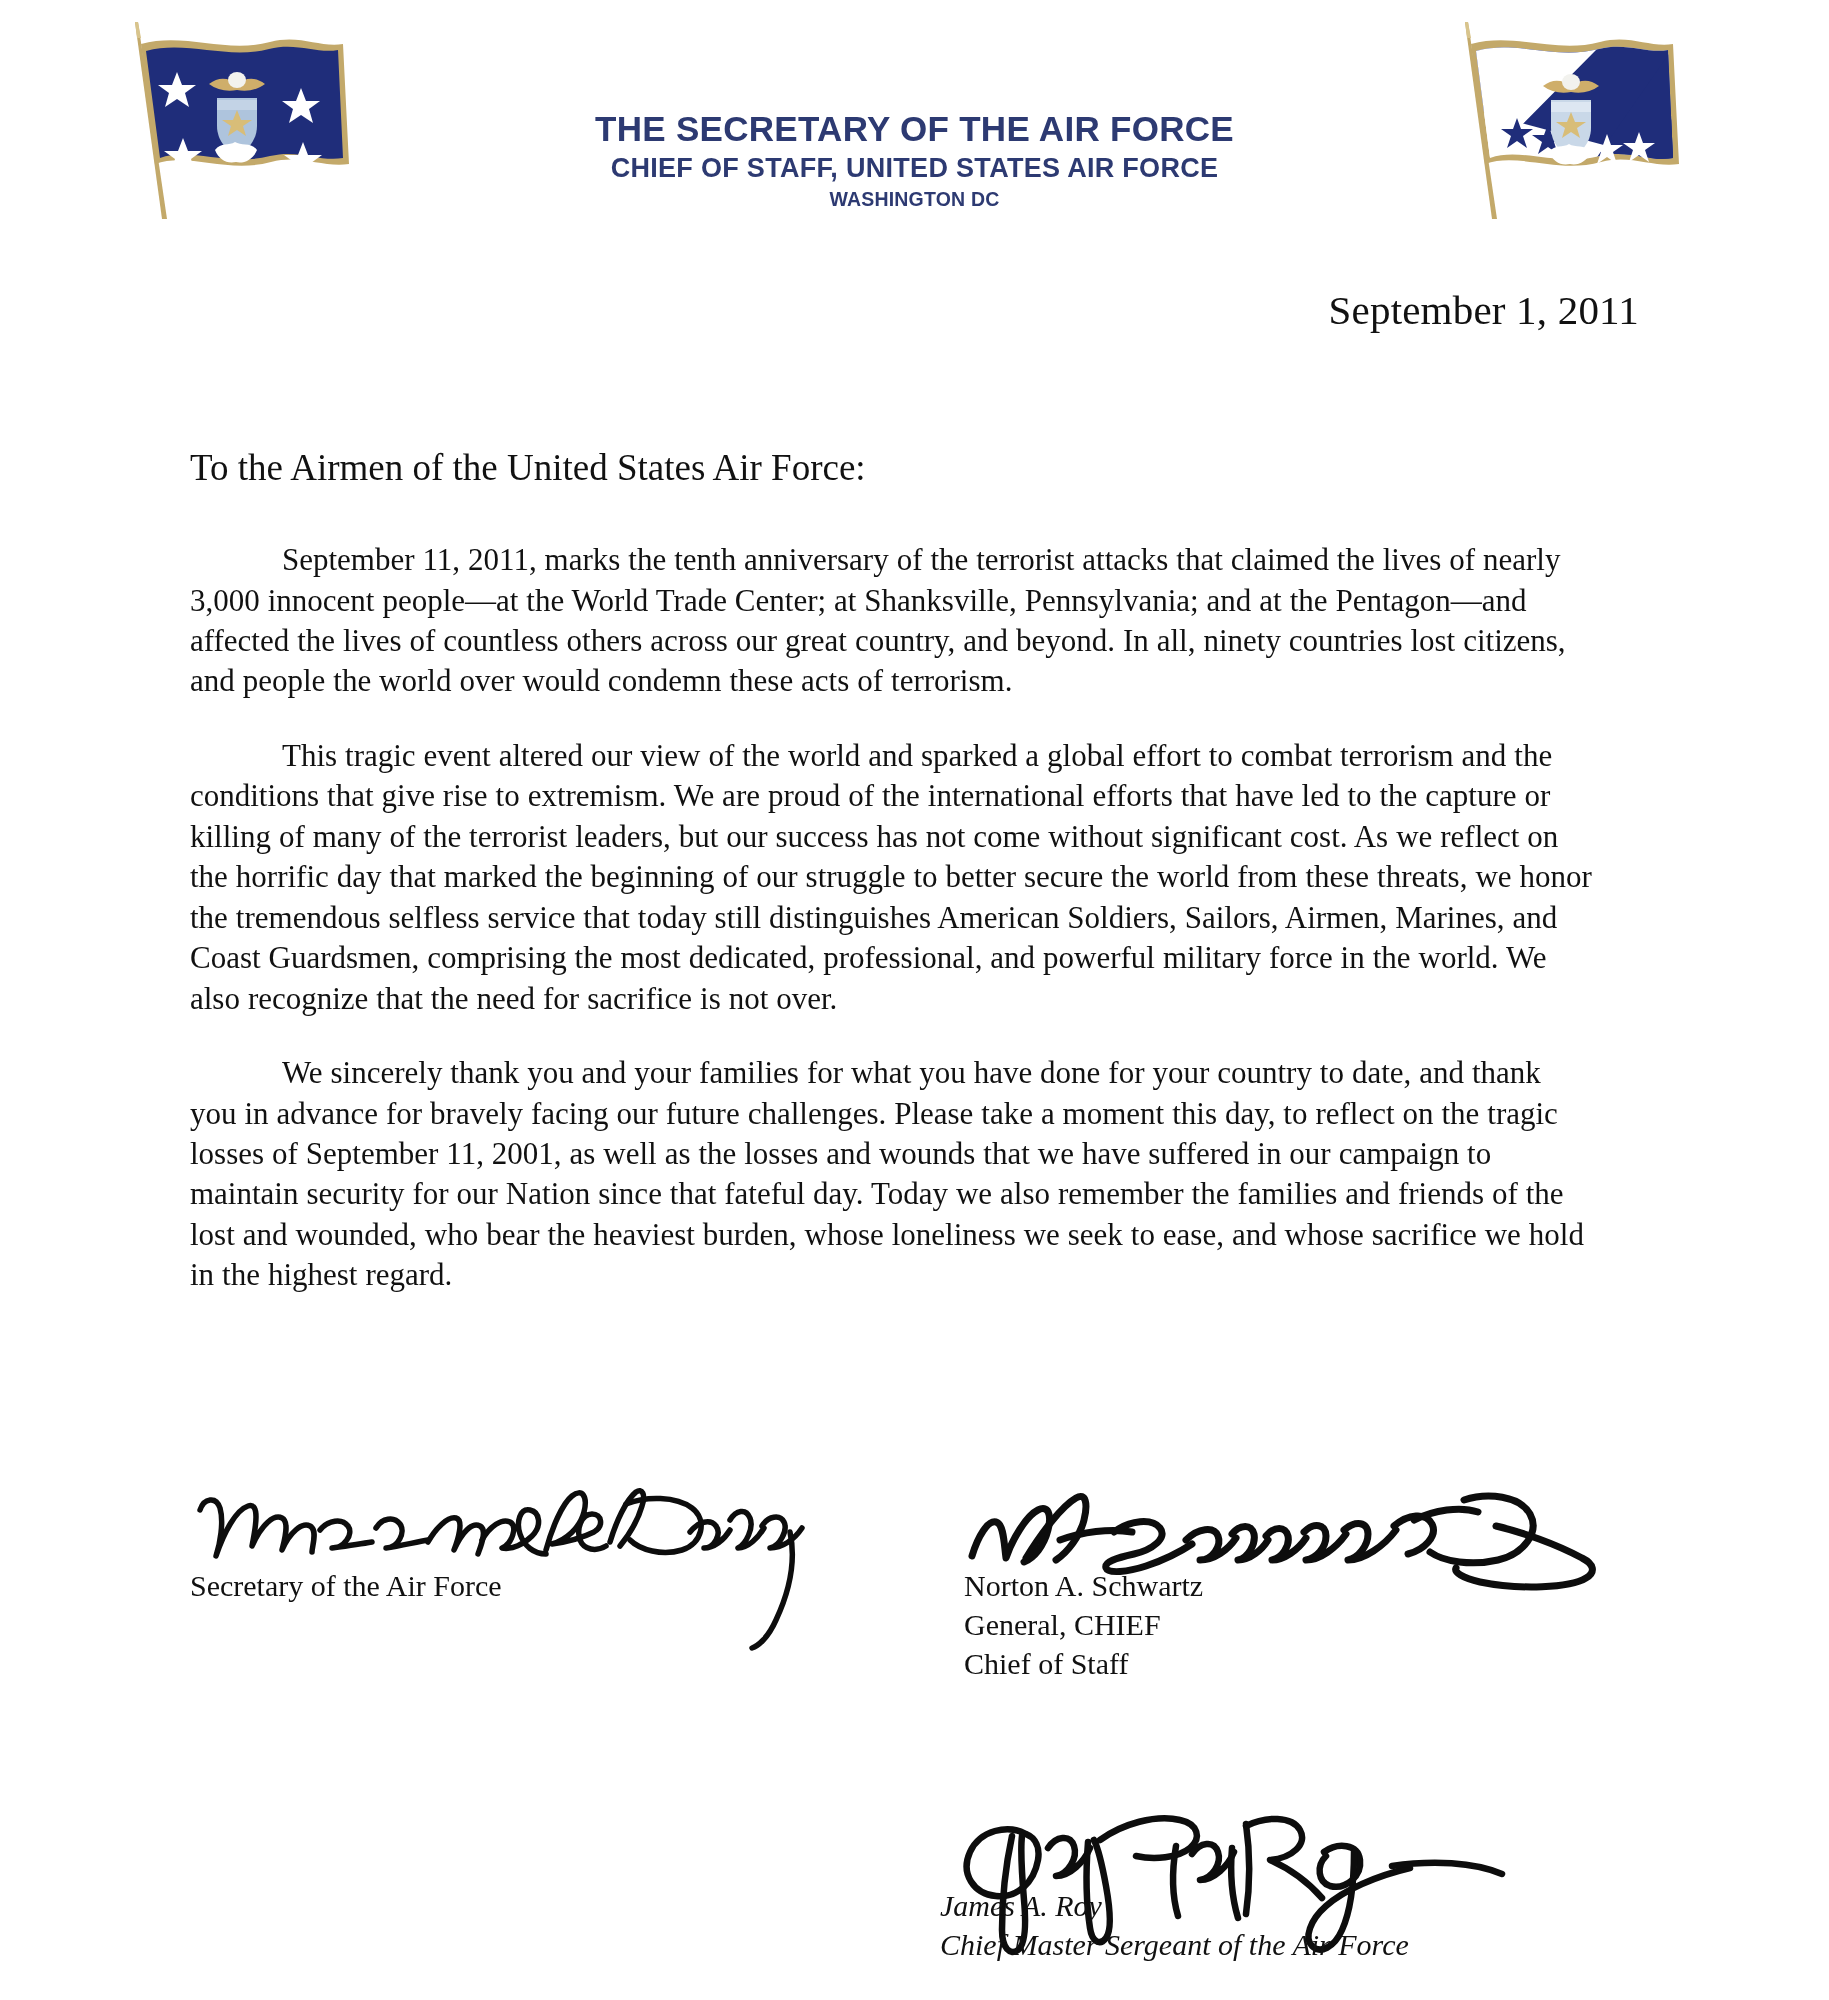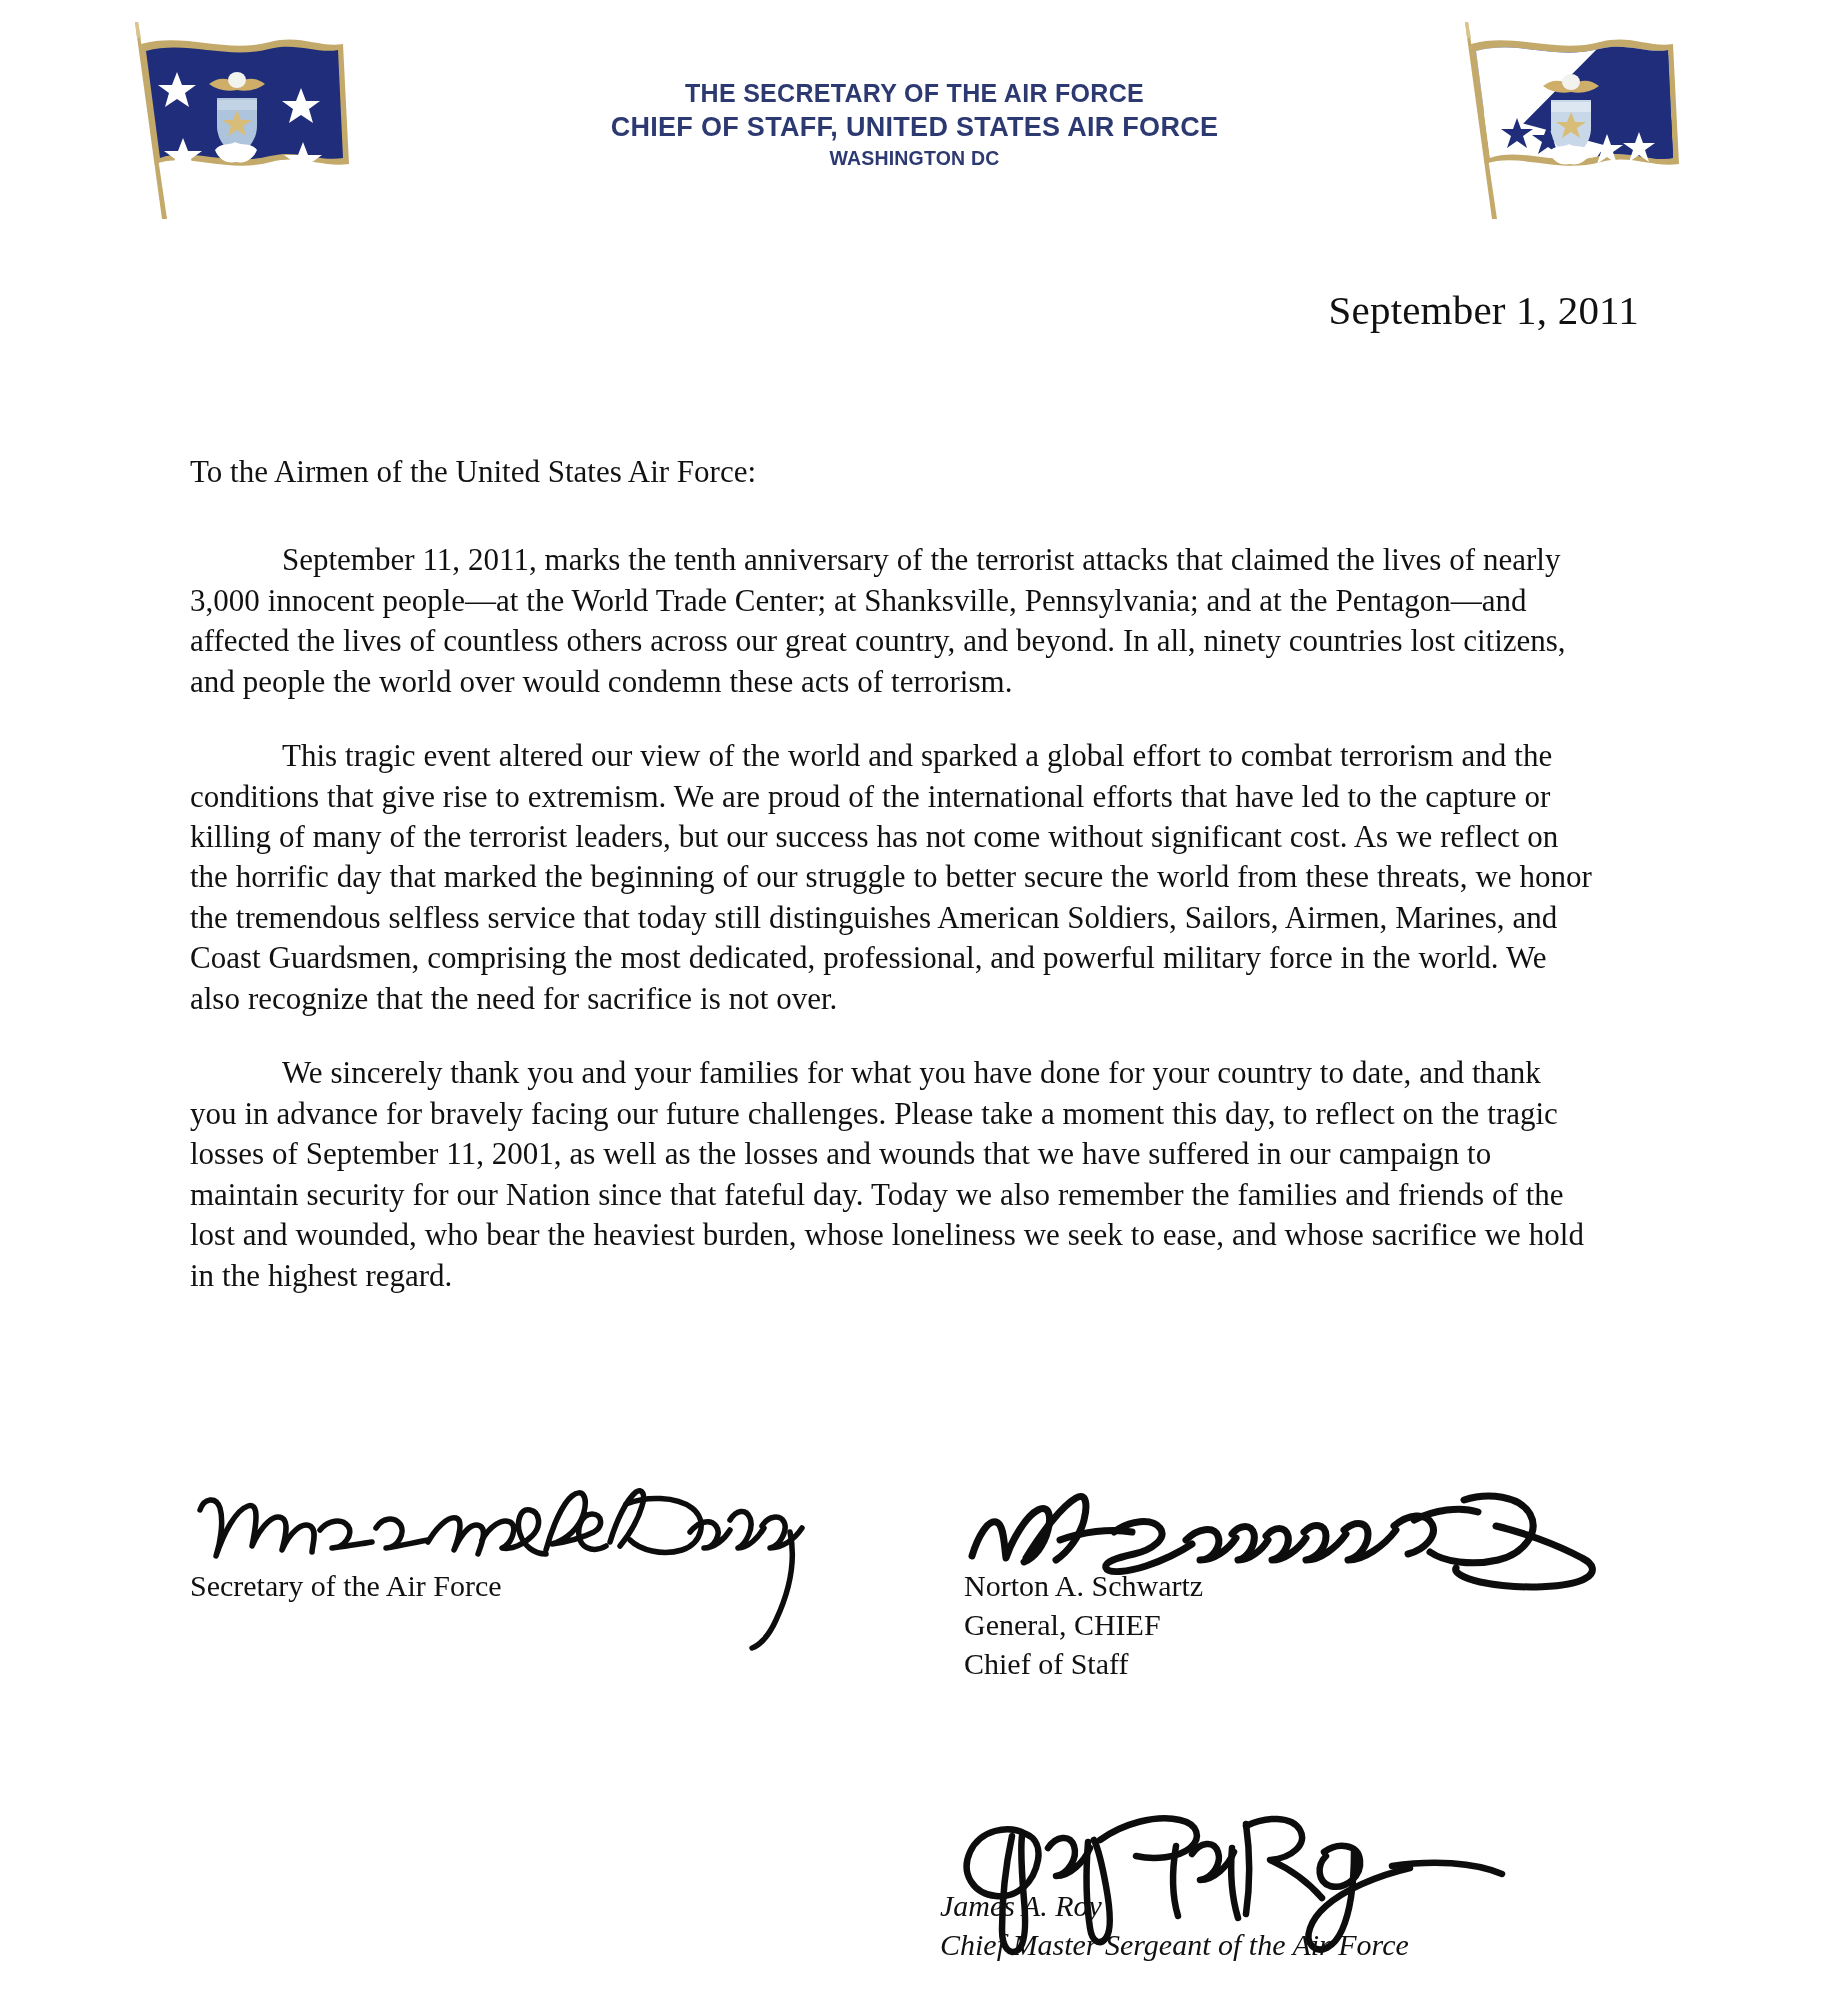--- a/index.html
+++ b/index.html
@@ -43,21 +43,21 @@
     left: 0;
     top: 78px;
     width: 1829px;
     text-align: center;
     font-family: "Liberation Sans", "DejaVu Sans", sans-serif;
     color: #2d3a72;
     font-weight: bold;
     letter-spacing: 0.3px;
     line-height: 1.26;
   }
-  .lh-line1 { font-size: 25px; }
+  .lh-line1 { font-size: 35px; margin-top: 29px; }
   .lh-line2 { font-size: 27px; }
   .lh-line3 { font-size: 19.5px; margin-top: 2px; letter-spacing: 0.2px; }
 
   
   .date-line {
     position: absolute;
     right: 190px;
     top: 286px;
     font-size: 41px;
     letter-spacing: 0.2px;
@@ -65,23 +65,23 @@
   }
 
   
   .body-block {
     position: absolute;
     left: 190px;
     top: 440px;
     width: 1415px;
   }
   .salutation {
-    font-size: 31px;
+    font-size: 37px;
     line-height: 1.30;
-    margin: 12px 0 48px 0;
+    margin: 4px 0 48px 0;
   }
   .para {
     font-size: 31px;
     line-height: 1.305;
     margin: 0 11px 34px 0;
     text-indent: 92px;
     text-align: left;
     word-spacing: 0.2px;
   }
 

